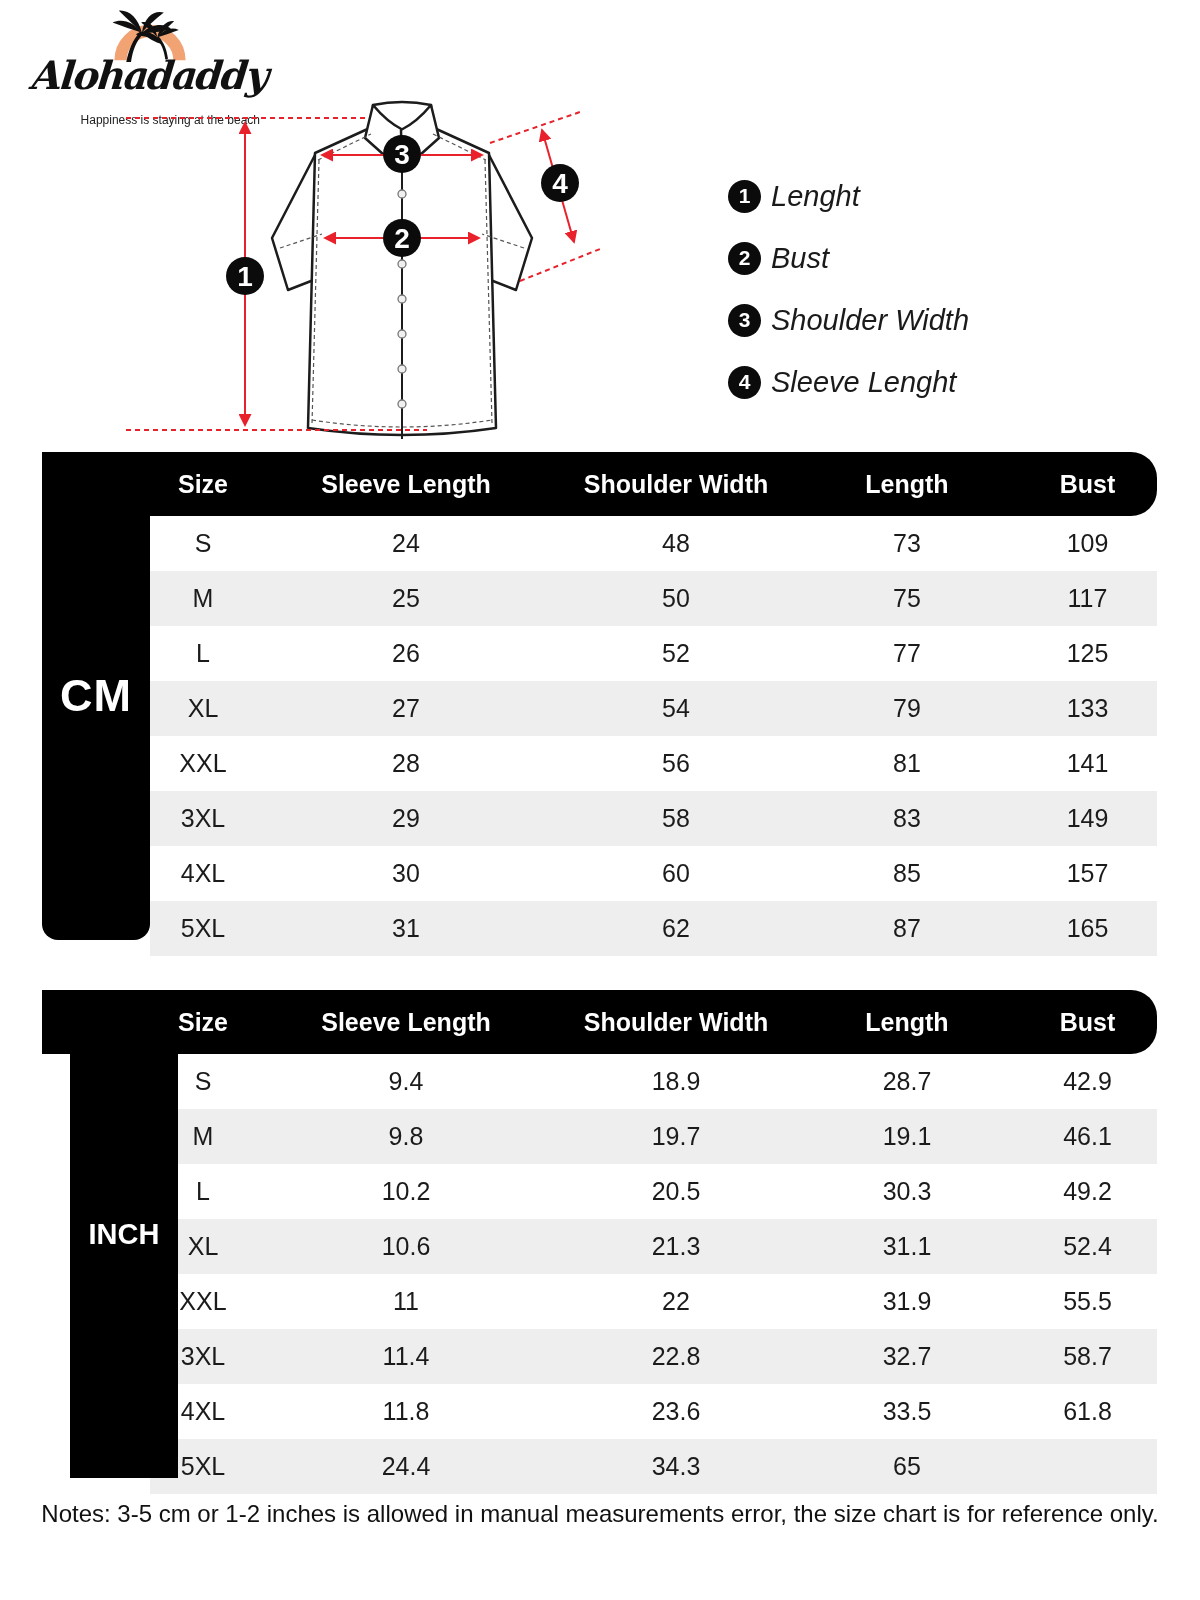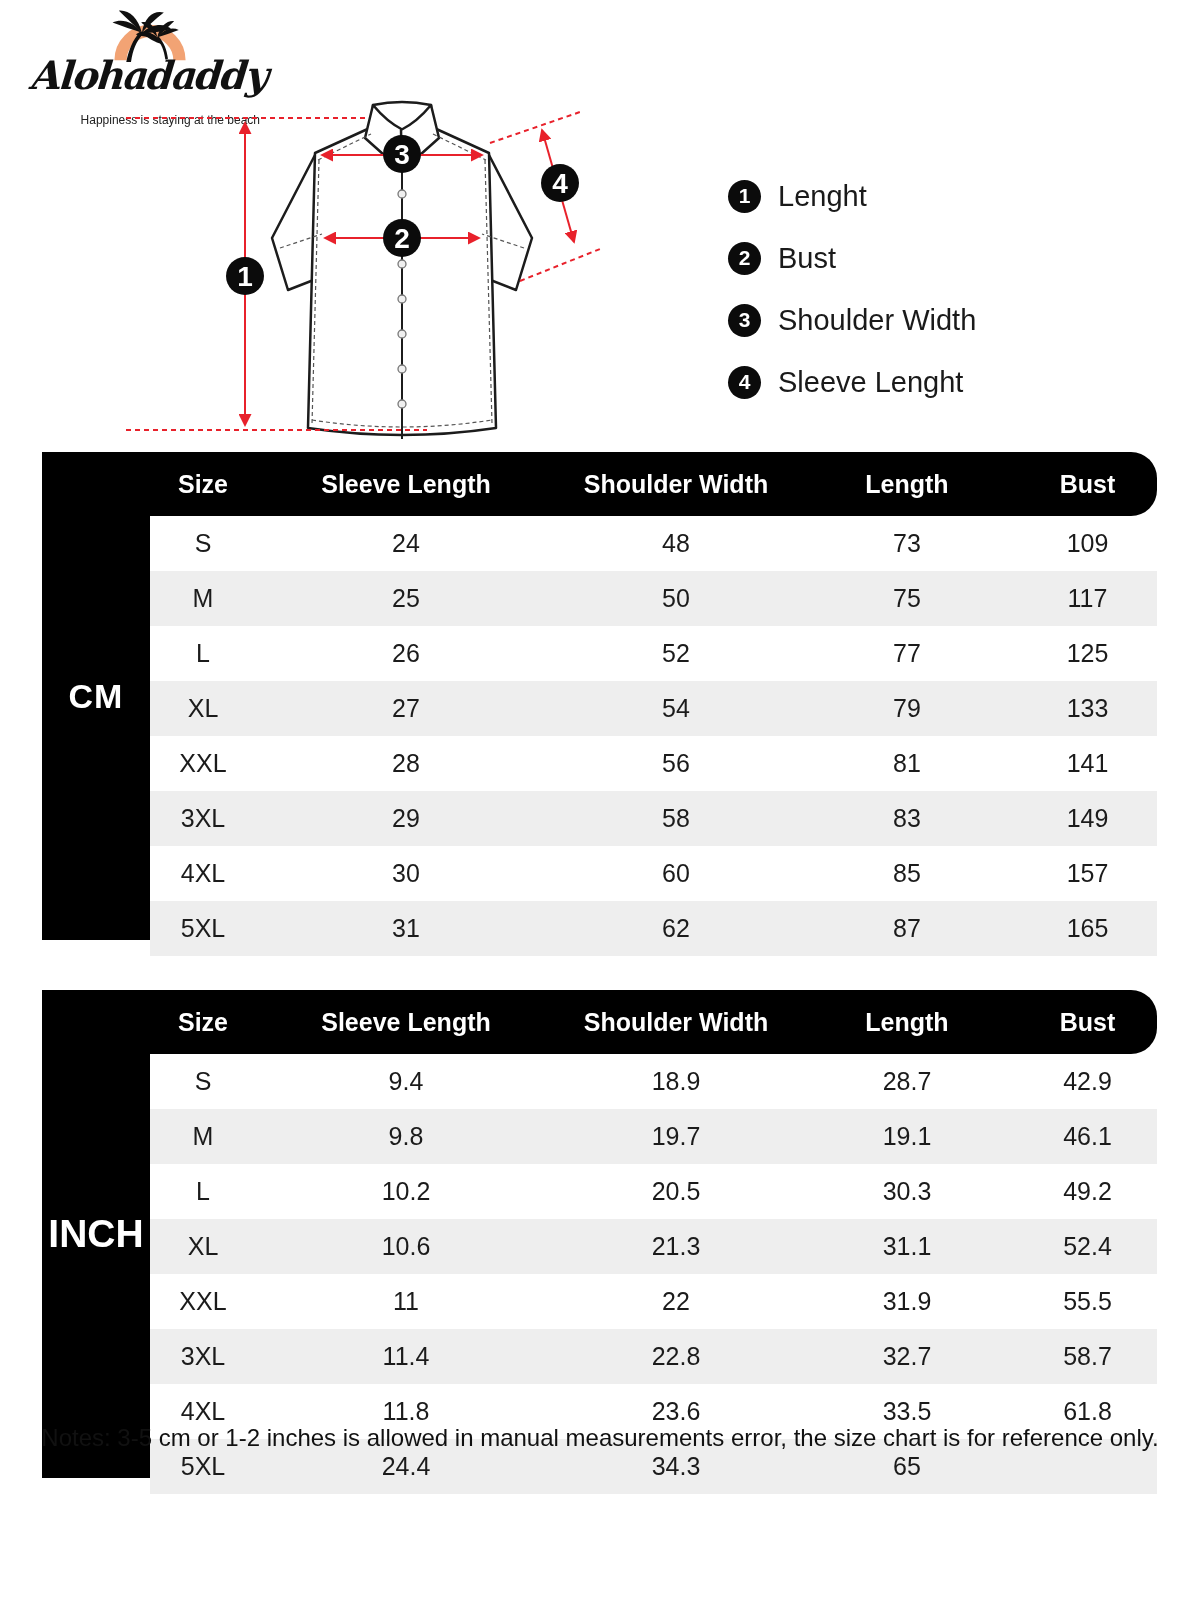--- a/index.html
+++ b/index.html
@@ -20,42 +20,42 @@
 
   
   .shirt-wrap { position:absolute; left:122px; top:98px; }
 
   
   .legend { position:absolute; left:728px; top:176px; list-style:none; }
   .legend li { display:flex; align-items:center; height:40px; margin-bottom:22px; }
   .lnum { width:33px; height:33px; border-radius:50%; background:#0b0b0b; color:#fff;
           display:flex; align-items:center; justify-content:center;
           font-size:21px; font-weight:bold; flex:0 0 33px; }
-  .llabel { font-size:29px; margin-left:17px; color:#1a1a1a; }
+  .llabel { font-size:29px; margin-left:10px; color:#1a1a1a;font-style:italic; }
 
   
   .size-table { position:absolute; left:42px; width:1115px; height:488px; }
   .size-table.cm   { top:452px; }
   .size-table.inch { top:990px; }
   .unit { position:absolute; left:0; top:0; width:108px; height:100%; background:#000;
           color:#fff; font-weight:bold; display:flex; align-items:center; justify-content:center; }
-  .unit.big   { font-size:34px; letter-spacing:1px; }
-  .unit.small { font-size:39px; letter-spacing:0; }
+  .unit.big   { font-size:45px; letter-spacing:1px;border-radius:16px; }
+  .unit.small { font-size:29px; letter-spacing:0;margin-left:28px; }
   .thead { position:relative; z-index:2; height:64px; background:#000; border-radius:0 26px 26px 0;
            display:grid; grid-template-columns:108px 106px 300px 240px 222px 139px;
            align-items:center; }
   .th { color:#fff; font-weight:bold; font-size:25px; text-align:center; }
   .tbody { margin-left:108px; }
   .trow { display:grid; grid-template-columns:106px 300px 240px 222px 139px;
           height:55px; align-items:center; background:#fff; }
   .trow.alt { background:#eeeeee; }
   .tcell { text-align:center; font-size:25px; color:#1b1b1b; }
 
   
-  .notes { position:absolute; left:0; top:1424px; width:100%; text-align:center;
+  .notes { position:absolute; left:0; top:1500px; width:100%; text-align:center;
            font-size:24px; color:#111; }
 </style>
 </head>
 <body>
 
 <div class="page">
 
   <div class="logo">
     <svg class="logo-art" width="124" height="54" viewBox="0 0 150 66">
       <path d="M39,64 A36,36 0 0 1 111,64" fill="none" stroke="#f2a374" stroke-width="15"></path>

